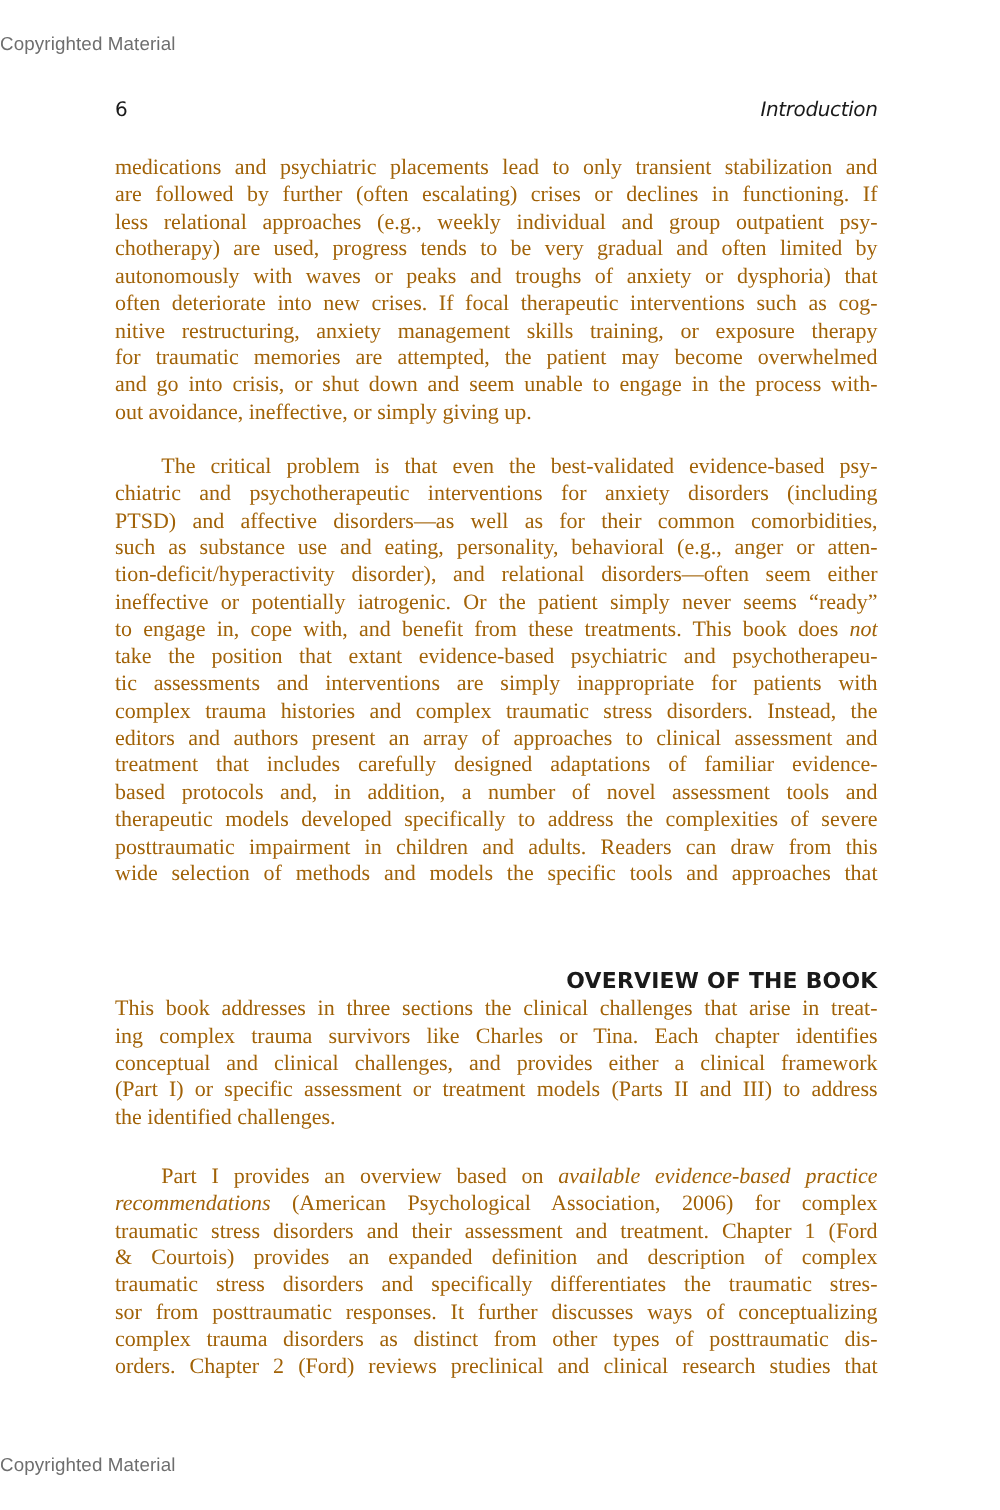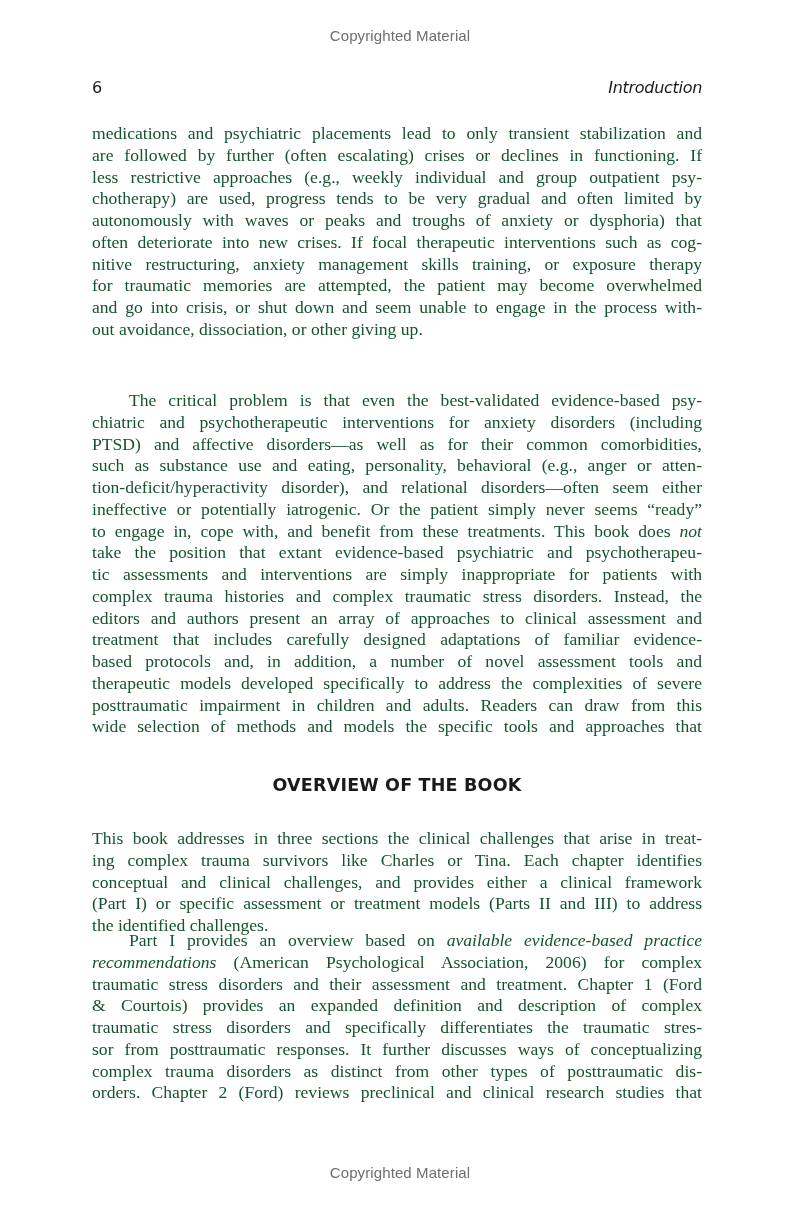--- a/index.html
+++ b/index.html
@@ -11,21 +11,20 @@
       width: 800px;
       height: 1208px;
       position: relative;
       overflow: hidden;
       color: #1a1a1a;
     }
     .watermark {
       position: absolute;
       left: 0;
       width: 800px;
-      text-align: center;
       font-family: "Liberation Sans", "DejaVu Sans", sans-serif;
       font-size: 15px;
       color: #6e6e6e;
       letter-spacing: 0.1px;
     }
     .watermark.top { top: 27px; }
     .watermark.bottom { top: 1164px; }
 
     .running-head {
       position: absolute;
@@ -52,21 +51,21 @@
       font-style: italic;
     }
 
     .text-block {
       position: absolute;
       left: 92px;
       width: 610px;
       font-family: "Liberation Serif", "DejaVu Serif", serif;
       font-size: 17.6px;
       line-height: 21.75px;
-      color: #14532d;
+      color: #a16207;
     }
     .line {
       display: block;
       white-space: nowrap;
       text-align: justify;
       text-align-last: justify;
       height: 21.75px;
     }
     .line.last {
       text-align-last: left;
@@ -76,73 +75,73 @@
     }
     .line em, .line i {
       font-style: italic;
     }
 
     .section-heading {
       position: absolute;
       top: 775px;
       left: 92px;
       width: 610px;
-      text-align: center;
+      text-align: right;
       font-family: "DejaVu Sans", "Liberation Sans", sans-serif;
       font-weight: bold;
       font-size: 17.5px;
       letter-spacing: 0.2px;
       color: #1a1a1a;
     }
   </style>
 </head>
 <body>
 
 <div class="watermark top">Copyrighted Material</div>
 
 <div class="running-head">
   <span class="folio">6</span>
   <span class="chapter-title">Introduction</span>
 </div>
 
 <div class="text-block" style="top:123px;">
   <span class="line">medications and psychiatric placements lead to only transient stabilization and</span>
   <span class="line">are followed by further (often escalating) crises or declines in functioning. If</span>
-  <span class="line">less restrictive approaches (e.g., weekly individual and group outpatient psy-</span>
+  <span class="line">less relational approaches (e.g., weekly individual and group outpatient psy-</span>
   <span class="line">chotherapy) are used, progress tends to be very gradual and often limited by</span>
   <span class="line">autonomously with waves or peaks and troughs of anxiety or dysphoria) that</span>
   <span class="line">often deteriorate into new crises. If focal therapeutic interventions such as cog-</span>
   <span class="line">nitive restructuring, anxiety management skills training, or exposure therapy</span>
   <span class="line">for traumatic memories are attempted, the patient may become overwhelmed</span>
   <span class="line">and go into crisis, or shut down and seem unable to engage in the process with-</span>
-  <span class="line last">out avoidance, dissociation, or other giving up.</span>
+  <span class="line last">out avoidance, ineffective, or simply giving up.</span>
 </div>
 
-<div class="text-block" style="top:362px;margin-top:28px;">
+<div class="text-block" style="top:362px;">
   <span class="line indent">The critical problem is that even the best-validated evidence-based psy-</span>
   <span class="line">chiatric and psychotherapeutic interventions for anxiety disorders (including</span>
   <span class="line">PTSD) and affective disorders—as well as for their common comorbidities,</span>
   <span class="line">such as substance use and eating, personality, behavioral (e.g., anger or atten-</span>
   <span class="line">tion-deficit/hyperactivity disorder), and relational disorders—often seem either</span>
   <span class="line">ineffective or potentially iatrogenic. Or the patient simply never seems “ready”</span>
   <span class="line"><span>to engage in, cope with, and benefit from these treatments. This book does</span> <em>not</em></span>
   <span class="line">take the position that extant evidence-based psychiatric and psychotherapeu-</span>
   <span class="line">tic assessments and interventions are simply inappropriate for patients with</span>
   <span class="line">complex trauma histories and complex traumatic stress disorders. Instead, the</span>
   <span class="line">editors and authors present an array of approaches to clinical assessment and</span>
   <span class="line">treatment that includes carefully designed adaptations of familiar evidence-</span>
   <span class="line">based protocols and, in addition, a number of novel assessment tools and</span>
   <span class="line">therapeutic models developed specifically to address the complexities of severe</span>
   <span class="line">posttraumatic impairment in children and adults. Readers can draw from this</span>
   <span class="line">wide selection of methods and models the specific tools and approaches that</span>
 </div>
 
 <div class="section-heading">OVERVIEW OF THE BOOK</div>
 
-<div class="text-block" style="top:828px;">
+<div class="text-block" style="top:796px;">
   <span class="line">This book addresses in three sections the clinical challenges that arise in treat-</span>
   <span class="line">ing complex trauma survivors like Charles or Tina. Each chapter identifies</span>
   <span class="line">conceptual and clinical challenges, and provides either a clinical framework</span>
   <span class="line">(Part I) or specific assessment or treatment models (Parts II and III) to address</span>
   <span class="line last">the identified challenges.</span>
 </div>
 
 <div class="text-block" style="top:930px;">
   <span class="line indent"><span>Part I provides an overview based on</span> <em>available evidence-based practice</em></span>
   <span class="line"><em>recommendations</em> <span>(American Psychological Association, 2006) for complex</span></span>

